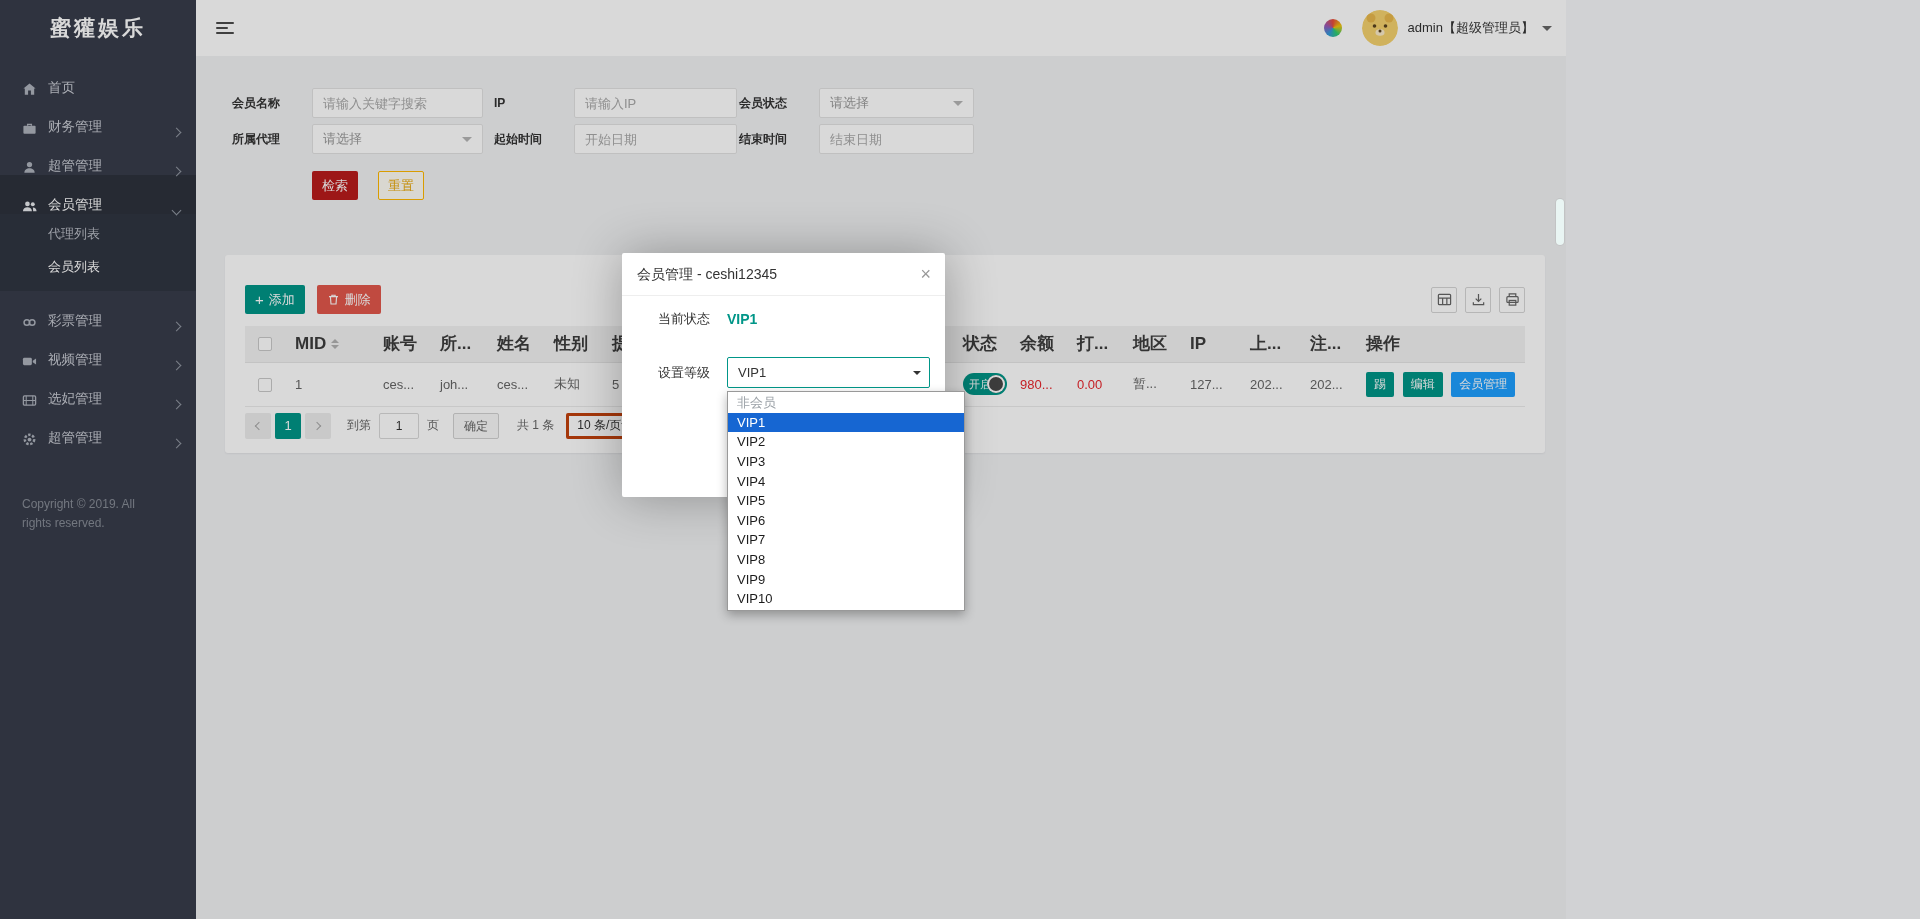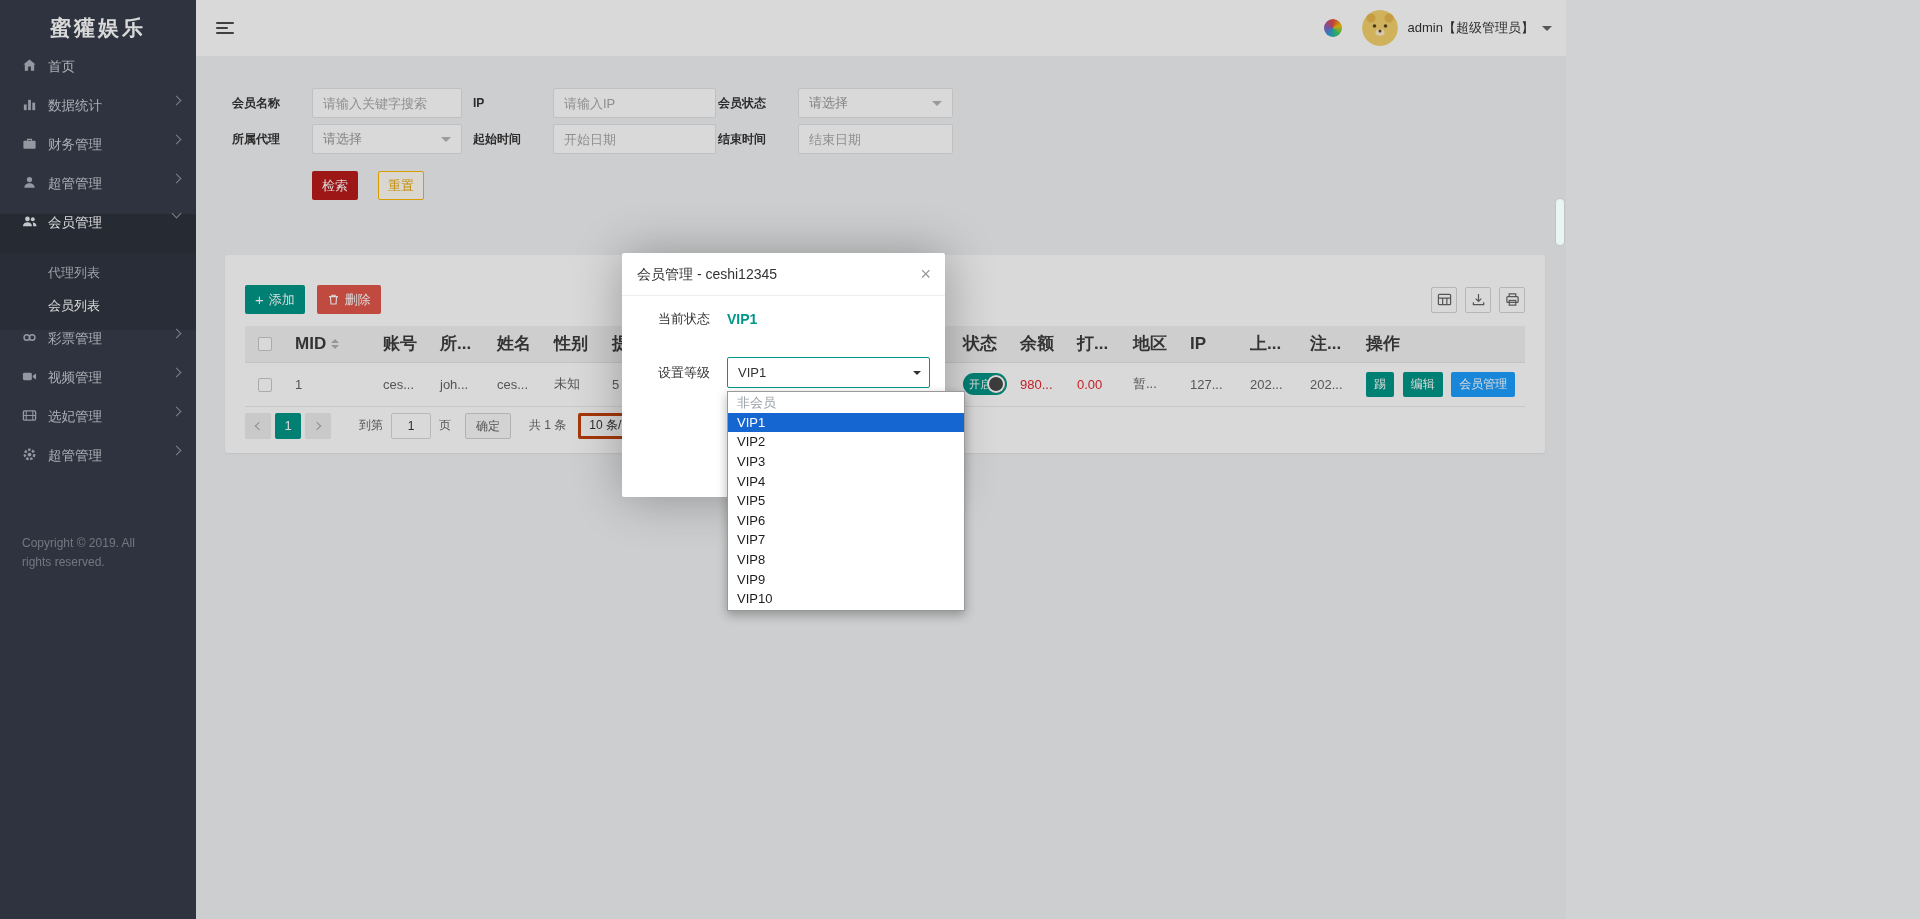--- a/index.html
+++ b/index.html
@@ -6,21 +6,21 @@
   html,body{width:1920px;height:919px}
   body{overflow:hidden;background:#f6f7f9;font-family:"Liberation Sans","DejaVu Sans",sans-serif;position:relative}
 
   
   .page{position:relative;width:1566px;height:919px;background:#f1f2f4;display:flex;overflow:hidden}
 
   
   .sidebar{width:196px;flex-shrink:0;background:#383d4b;height:100%;display:flex;flex-direction:column}
   .logo{height:56px;display:flex;align-items:center;justify-content:center;color:#fff;font-size:21px;font-weight:700;letter-spacing:3px}
   .nav{margin-top:2px}
-  .nav-item{height:39px;display:flex;align-items:flex-start;padding:0 16px 0 22px;color:#c9ccd4;font-size:13.5px;cursor:pointer}
+  .nav-item{height:39px;display:flex;align-items:flex-end;padding:0 16px 0 22px;color:#c9ccd4;font-size:13.5px;cursor:pointer}
   .nav-item svg{width:15px;height:15px;fill:#aeb3bd;margin-right:11px;flex-shrink:0}
   .nav-item.active{background:rgba(0,0,0,.18);color:#fff}
   .nav-item.active svg{fill:#e8eaee}
   .arrow{margin-left:auto;width:7px;height:7px;border-style:solid;border-color:#9298a3;border-width:1.5px 1.5px 0 0;transform:rotate(45deg)}
   .arrow.down{transform:rotate(135deg);margin-top:-4px}
   .submenu{background:rgba(0,0,0,.13);padding:3px 0 8px}
   .sub-item{height:33px;display:flex;align-items:center;padding-left:48px;color:#b9bdc6;font-size:13px;cursor:pointer}
   .sub-item.active{color:#fff}
   .copyright{margin-top:48px;padding:0 18px 0 22px;color:#878c96;font-size:12px;line-height:19px;width:168px}
 
@@ -36,21 +36,21 @@
   .avatar{width:36px;height:36px;border-radius:50%;overflow:hidden;margin-right:10px;flex-shrink:0}
   .uname{font-size:13px;color:#333}
   .dcaret{margin-left:8px;border:5px solid transparent;border-top-color:#666;margin-top:5px}
 
   
   .content{flex:1;padding:32px 0 0 29px;position:relative}
   .form-row{display:flex;align-items:center;margin-bottom:6px}
   .form-row2{margin-bottom:0}
   .fitem{display:flex;align-items:center}
   .flabel{font-size:12px;color:#333;margin-right:10px;font-weight:600}
-  .c1{margin-left:7px}.c1 .flabel{width:70px}.c1 .fctrl{width:150px}
+  .c1{margin-left:7px}.c1 .flabel{width:70px}.c1 .fctrl{width:171px}
   .c2{margin-left:11px}.c2 .flabel{width:70px}.c2 .fctrl{width:163px}
   .c3{margin-left:2px}.c3 .flabel{width:70px}.c3 .fctrl{width:155px}
   .inp{height:30px;border:1px solid #e2e2e2;border-radius:2px;padding:0 10px;font-size:13px;color:#333;background:#fff;width:100%;outline:none;font-family:inherit}
   .inp::placeholder{color:#a9a9a9}
   .sel{display:flex;align-items:center;justify-content:space-between;padding:0 10px;border:1px solid #e2e2e2;background:#fff;height:30px;border-radius:2px;font-size:13px;color:#999;cursor:pointer}
   .selcaret{border:5px solid transparent;border-top-color:#b5b5b5;margin-top:5px}
   .btn-row{margin-top:17px;margin-left:87px;display:flex}
   .btn{height:29px;line-height:29px;padding:0 9px;border-radius:2px;font-size:13px;cursor:pointer;display:inline-flex;align-items:center;border:1px solid transparent}
   .btn-search{background:#b91c1c;color:#fff}
   .btn-reset{background:#fffdf5;color:#e8a70c;border-color:#FFB800;margin-left:20px}
@@ -122,29 +122,20 @@
     <div class="logo">蜜獾娱乐</div>
     <nav class="nav">
 
       <div class="nav-item">
         <svg viewBox="0 0 16 16">
             <path d="M8 1.5L14.5 7H13v6.5H9.5V9h-3v4.5H3V7H1.5Z"></path>
           </svg>
         <span>首页</span>
       </div>
 
-      <div class="nav-item">
-        <svg viewBox="0 0 16 16">
-            <rect x="2" y="8" width="3" height="6"></rect>
-            <rect x="6.5" y="3" width="3" height="11"></rect>
-            <rect x="11" y="6" width="3" height="8"></rect>
-          </svg>
-        <span>数据统计</span>
-        <span class="arrow"></span>
-      </div>
 
       <div class="nav-item">
         <svg viewBox="0 0 16 16">
             <rect x="1.5" y="5" width="13" height="8.5" rx="1"></rect>
             <path d="M6 5V3.5h4V5" fill="none" stroke="#aeb3bd" stroke-width="1.4"></path>
           </svg>
         <span>财务管理</span>
         <span class="arrow"></span>
       </div>
 
@@ -393,21 +384,21 @@
         </table>
 
         <div class="pager">
           <span class="pg-box">
               <span class="chev chev-left"></span>
             </span>
           <span class="pg-cur">1</span>
           <span class="pg-box">
               <span class="chev chev-right"></span>
             </span>
-          <span class="pg-text" style="margin-left:24px">到第</span>
+          <span class="pg-text" style="margin-left:12px">到第</span>
           <input class="pg-jump" value="1" style="">
           <span class="pg-text">页</span>
           <span class="pg-ok">确定</span>
           <span class="pg-total">共 1 条</span>
           <span class="pg-size">
             <span>10 条/页</span>
             <span class="selcaret"></span>
           </span>
         </div>
       </div>

